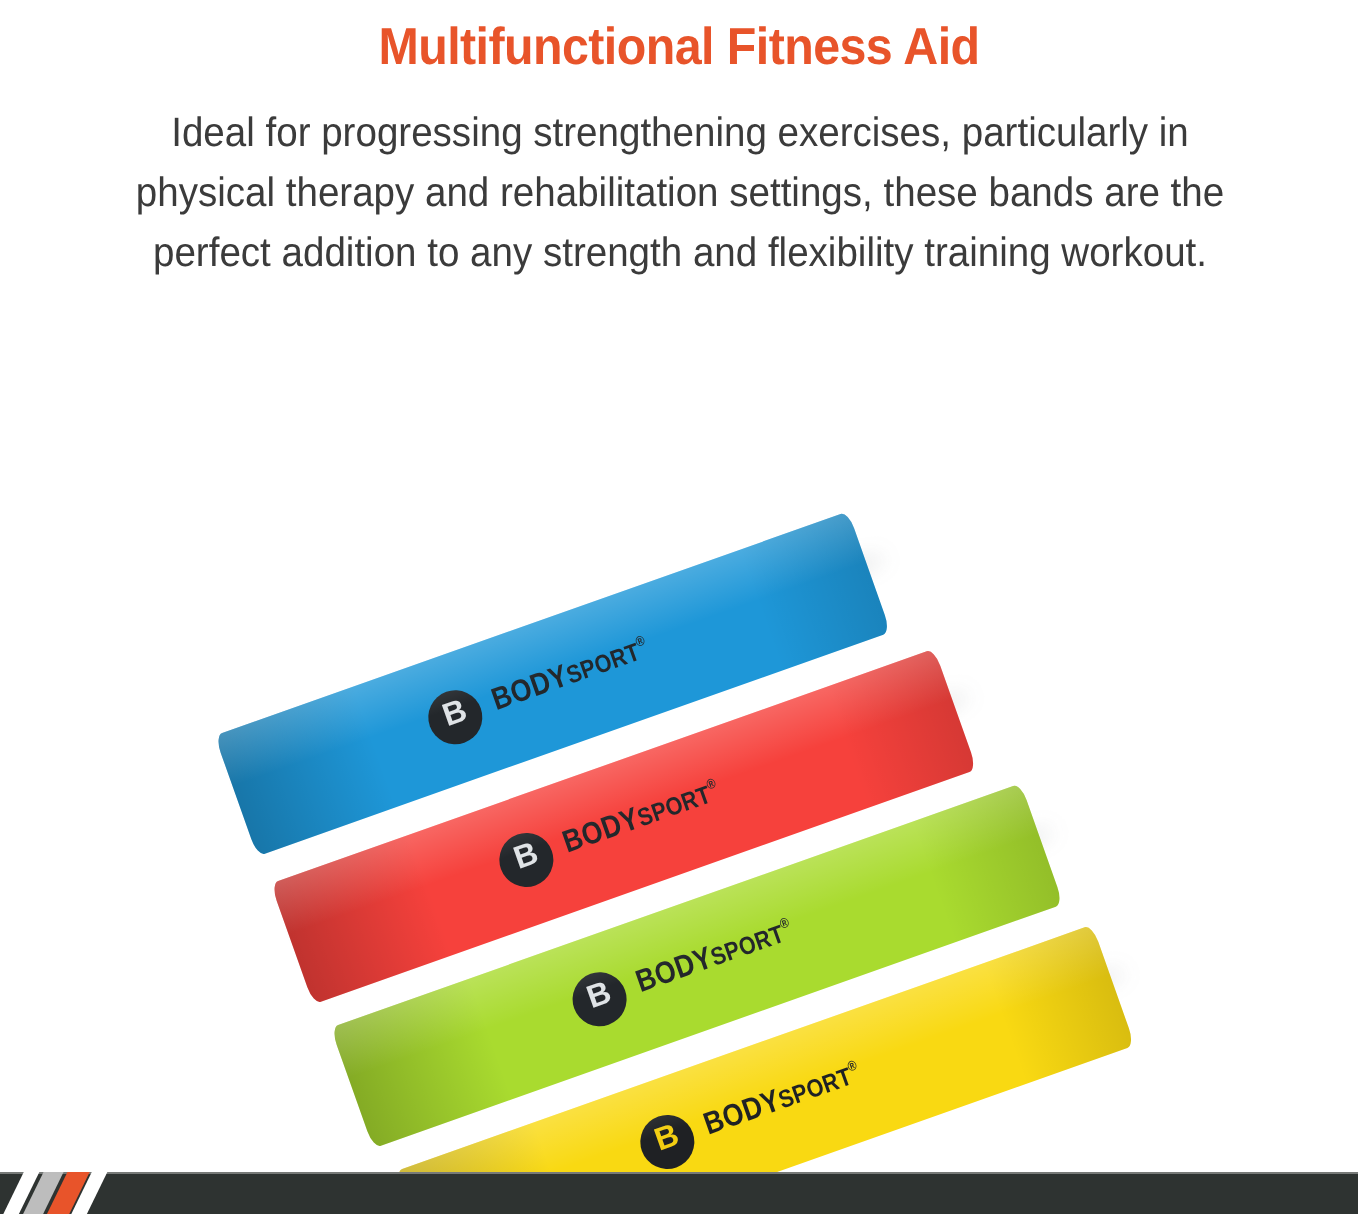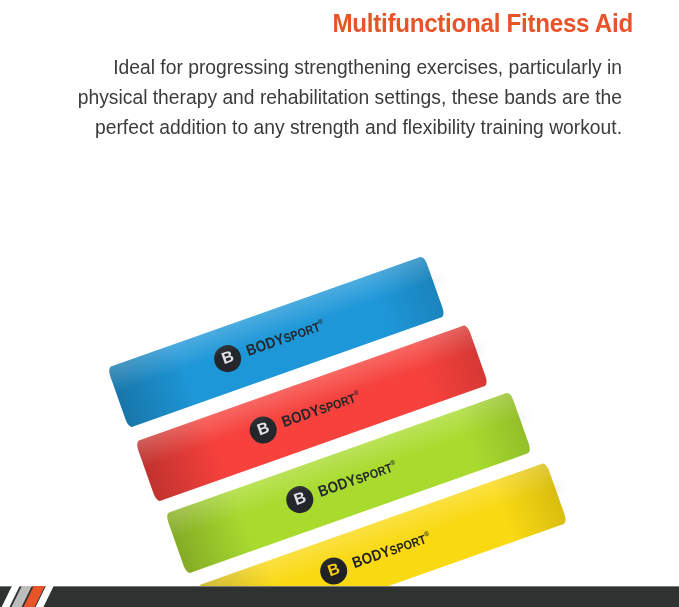--- a/index.html
+++ b/index.html
@@ -21,21 +21,21 @@
     inset: 0;
     background: #ffffff;
   }
 
   
   .header {
     position: absolute;
     top: 0; left: 0;
     width: 679px;
     padding: 8px 24px 0 24px;
-    text-align: right;
+    text-align: center;
   }
   .headline {
     margin: 0;
     font-size: 26px;
     font-weight: bold;
     letter-spacing: -0.3px;
     line-height: 1.18;
     color: #E8542A;
     font-family: "Liberation Sans Narrow", "Liberation Sans", sans-serif;
     transform: scaleX(0.93);

